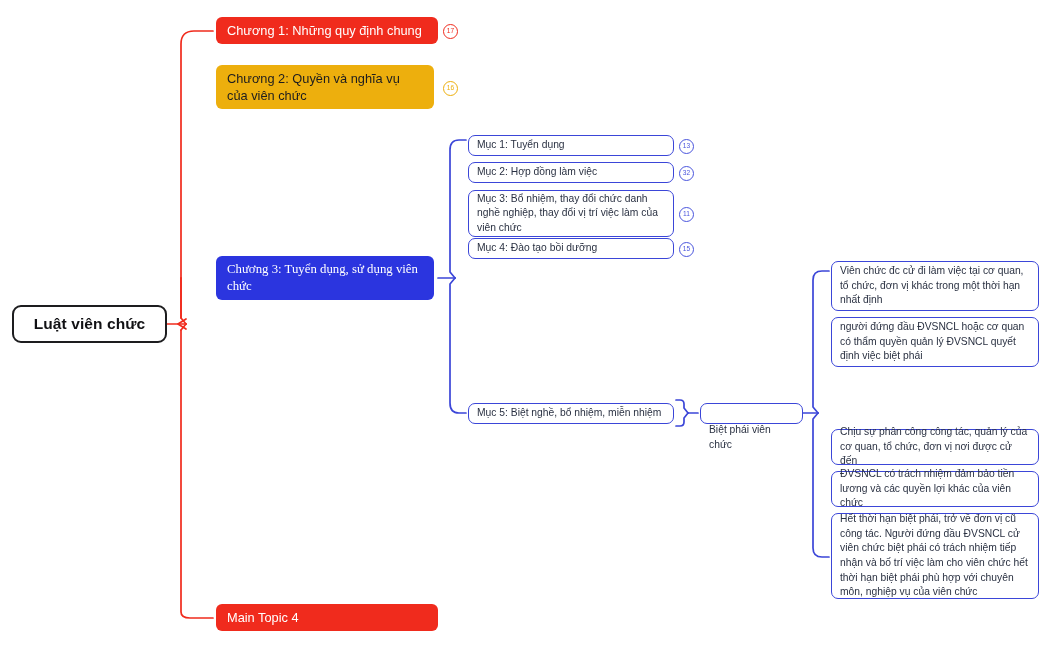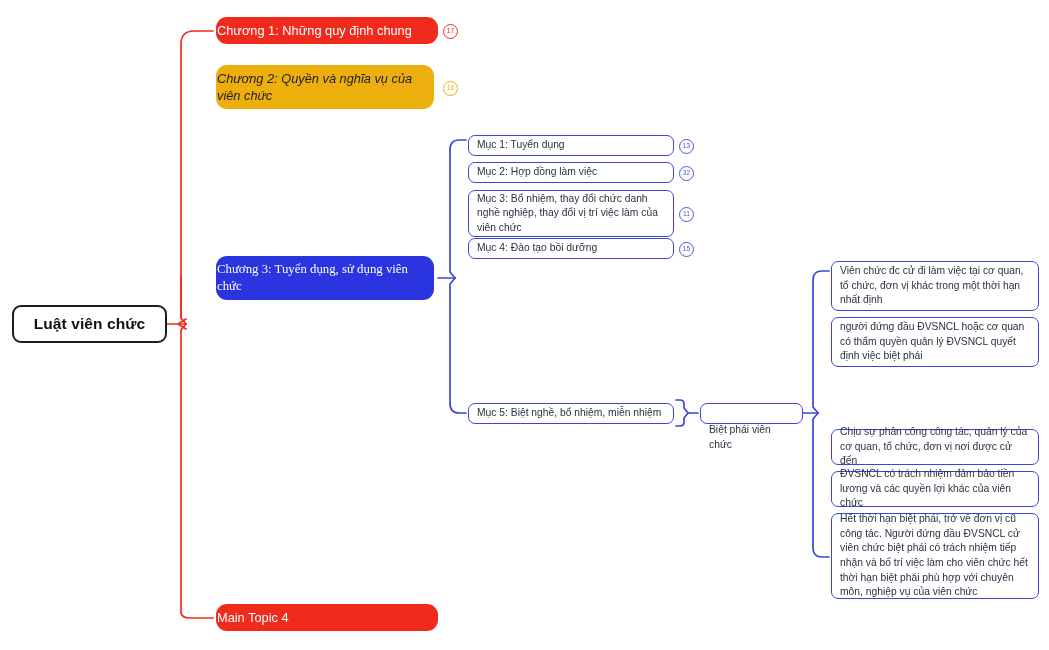--- a/index.html
+++ b/index.html
@@ -51,32 +51,32 @@
     text-align: center;
     font-size: 15.5px;
     font-weight: bold;
     color: #111114;
     letter-spacing: .1px;
   }
 
   
   .topic {
     left: 216px;
-    border-radius: 11px;
-    padding: 7px 1px;
+    border-radius: 6px;
+    padding: 7px 11px;
     color: #ffffff;
     font-size: 12.8px;
     line-height: 1.33;
   }
   .topic.t-red    { background: #f02b1d; }
   .topic.t-yellow { background: #edaf0d; color: #1d1d1f; }
   .topic.t-blue   { background: #2b35df; font-family: Liberation Serif, serif; }
 
   .topic-1 { top: 17px;  width: 222px; height: 27px; }
-  .topic-2 { top: 65px;  width: 218px; height: 44px; font-style: italic; }
+  .topic-2 { top: 65px;  width: 218px; height: 44px; }
   .topic-3 { top: 256px; width: 218px; height: 44px; }
   .topic-4 { top: 604px; width: 222px; height: 27px; }
 
   
   .outline {
     border: 1.5px solid #3b46d8;
     border-radius: 7px;
     background: #ffffff;
     color: #2a3142;
     font-size: 10.3px;

